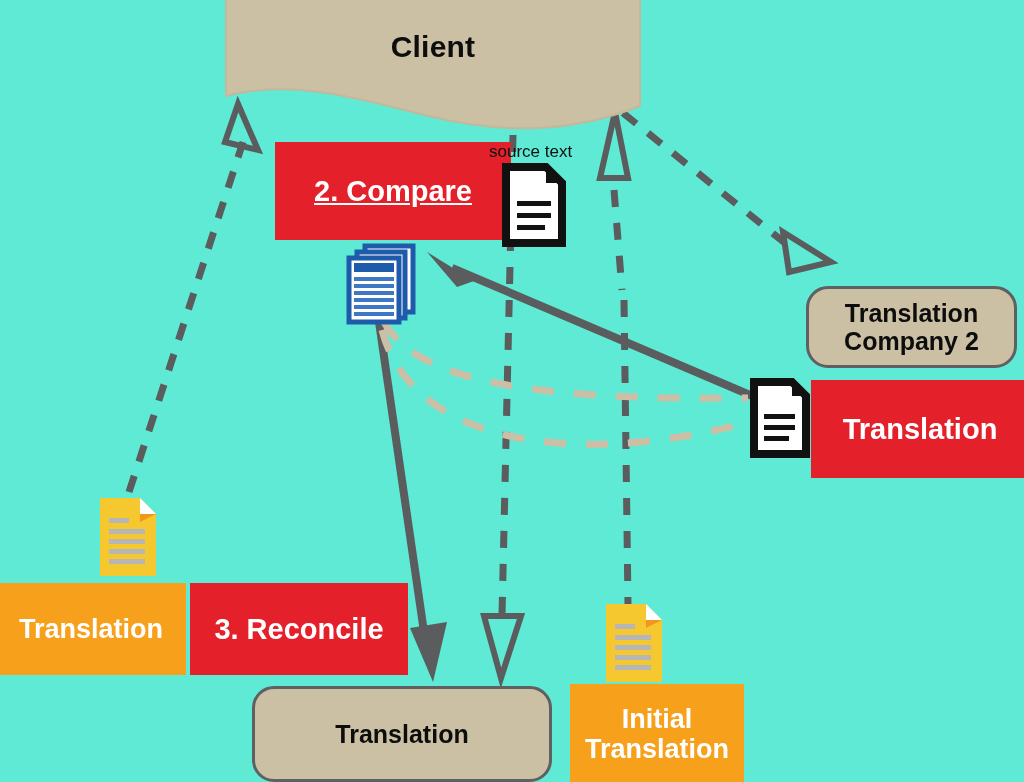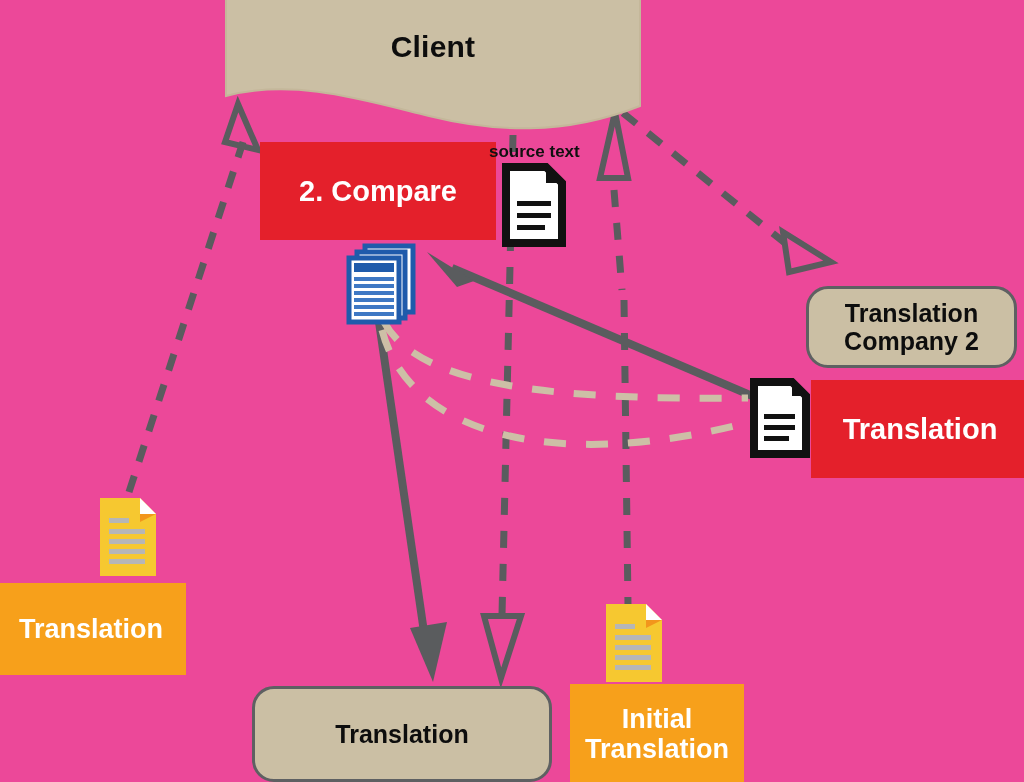--- a/index.html
+++ b/index.html
@@ -10,21 +10,21 @@
   body {
     width: 1024px;
     height: 782px;
     overflow: hidden;
     font-family: "Liberation Sans", sans-serif;
   }
   #canvas {
     position: relative;
     width: 1024px;
     height: 782px;
-    background: #ec4899;
+    background: #5eead4;
   }
   #edges {
     position: absolute;
     left: 0; top: 0;
     width: 1024px;
     height: 782px;
     pointer-events: none;
   }
 
   
@@ -83,21 +83,21 @@
     color: #ffffff;
     font-size: 27px;
     font-weight: bold;
   }
 
   
   .caption {
     position: absolute;
     color: #101010;
     font-size: 17px;
-    font-weight: bold;
+    font-weight: normal;
     white-space: nowrap;
     text-align: right;
   }
 
   
   .doc-icon { position: absolute; }
 </style>
 </head>
 <body>
 
@@ -142,21 +142,21 @@
     <path d="M 384,322 C 420,388 560,400 748,398" fill="none" stroke="#cdbfa6" stroke-width="7" stroke-dasharray="22 20"></path>
 
     <path d="M 382,330 C 410,438 560,470 742,424" fill="none" stroke="#cdbfa6" stroke-width="7" stroke-dasharray="22 20"></path>
   </svg>
 
   <svg id="client-shape" viewBox="0 0 418 140" width="418" height="140" xmlns="http://www.w3.org/2000/svg">
     <path d="M 2,2 L 416,2 L 416,112 C 340,142 270,138 205,122 C 140,106 70,84 2,102 Z" fill="#cbbfa4" stroke="#c4b79a" stroke-width="2"></path>
   </svg>
   <div id="client-label">Client</div>
 
-  <div class="node red-box" style="left:260px; top:142px; width:236px; height:98px;">
+  <div class="node red-box" style="left:275px; top:142px; width:236px; height:98px;text-decoration:underline;">
     <span class="lbl">2. Compare</span>
   </div>
 
   <div class="caption" style="left:489px; top:142px;">source text</div>
 
   <svg class="doc-icon" style="left:502px; top:163px;" viewBox="0 0 64 84" width="64" height="84" xmlns="http://www.w3.org/2000/svg">
     <path d="M4,4 H44 L60,20 V80 H4 Z" fill="#ffffff" stroke="#111111" stroke-width="8" stroke-linejoin="miter"></path>
     <path d="M44,4 L60,20 H44 Z" fill="#111111"></path>
     <rect x="15" y="38" width="34" height="5" fill="#111111"></rect>
     <rect x="15" y="50" width="34" height="5" fill="#111111"></rect>
@@ -211,20 +211,23 @@
       <rect x="9" y="61" width="36" height="5"></rect>
     </g>
   </svg>
 
   <div class="node orange-box" style="left:-4px; top:583px; width:190px; height:92px;">
     <span>
       <span class="lbl">Translation</span>
     </span>
   </div>
 
+  <div class="node red-box" style="left:190px; top:583px; width:218px; height:92px;">
+    <span class="lbl">3. Reconcile</span>
+  </div>
 
   <div class="node tan-box" style="left:252px; top:686px; width:300px; height:96px;">
     <span>
       <span class="lbl">Translation</span>
     </span>
   </div>
 
   <svg class="doc-icon" style="left:606px; top:604px;" viewBox="0 0 56 78" width="56" height="78" xmlns="http://www.w3.org/2000/svg">
     <path d="M0,0 H40 L56,16 V78 H0 Z" fill="#f6c830"></path>
     <path d="M40,0 L56,16 H40 Z" fill="#ffffff"></path>

